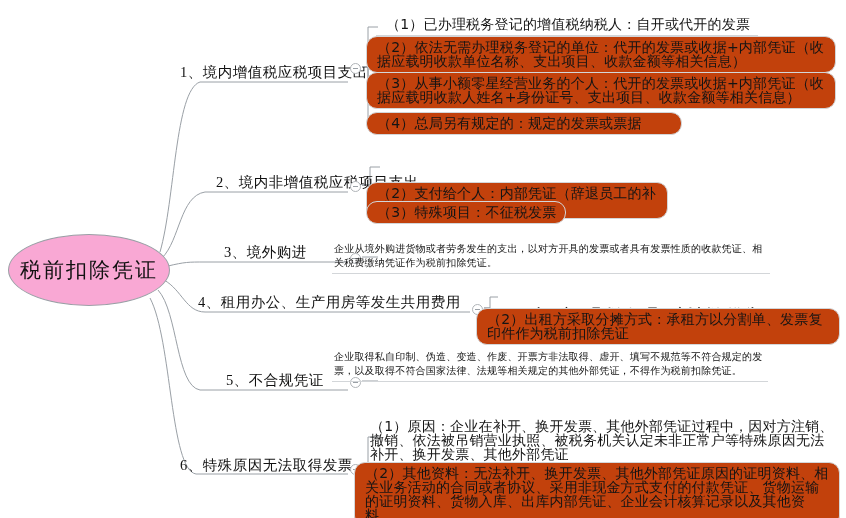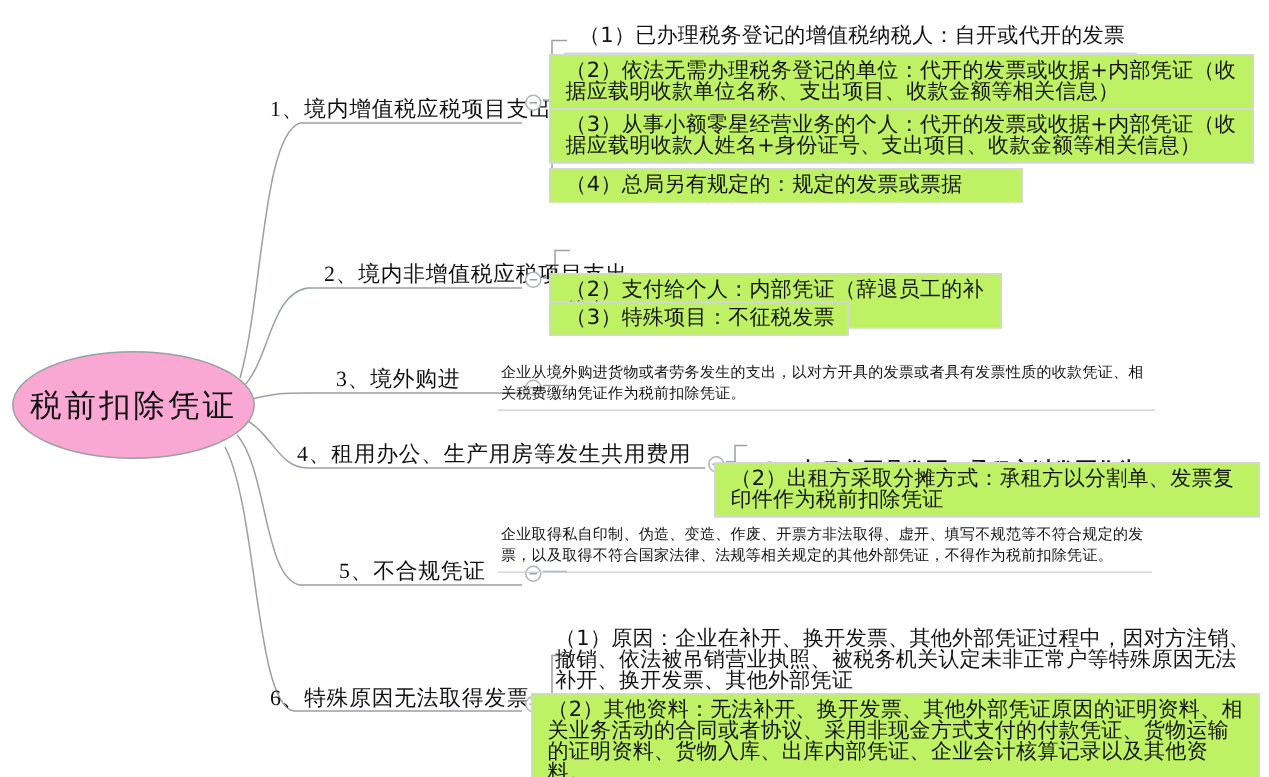--- a/index.html
+++ b/index.html
@@ -39,21 +39,21 @@
     content:"";position:absolute;left:1.5px;top:3.5px;width:5px;height:1px;
     background:#9aa0a6;
   }
 
   
   .leaf{
     position:absolute;font-size:14px;line-height:14px;color:#141414;
     letter-spacing:.2px;box-sizing:border-box;
   }
   .leaf.boxed{
-    border:1px solid #d3d6d9;border-radius:0;background:#bef264;
+    border:1px solid #d3d6d9;border-radius:11px;background:#c2410c;
     padding:3px 6px 4px 10px;
   }
   .leaf.plain{padding:3px 6px 4px 10px;}
   .leaf.underlined{
     border-bottom:1px solid #d3d6d9;padding:3px 6px 4px 10px;
   }
   .leaf .txt{display:block;}
   .note{
     position:absolute;font-size:10px;line-height:14px;color:#141414;
     letter-spacing:.2px;box-sizing:border-box;padding:2px 4px 3px 2px;

